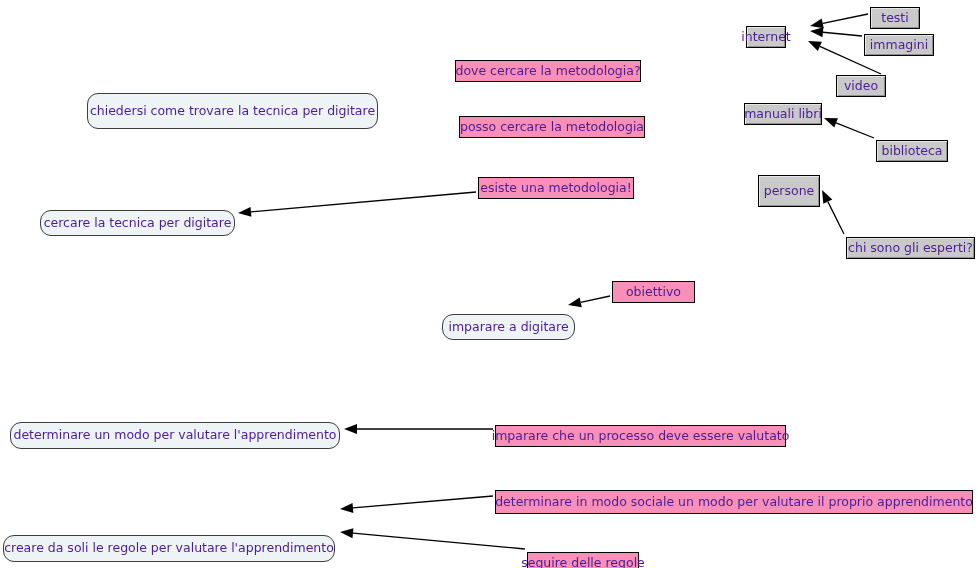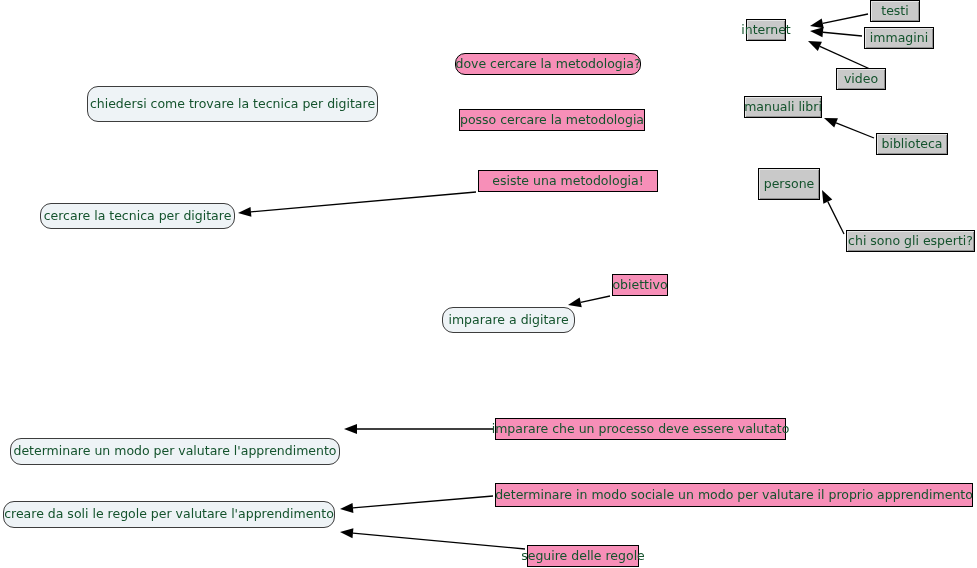--- a/index.html
+++ b/index.html
@@ -24,23 +24,24 @@
     pointer-events: none;
   }
   .node {
     position: absolute;
     box-sizing: border-box;
     display: flex;
     align-items: center;
     justify-content: center;
     white-space: nowrap;
     font-size: 12.5px;
-    color: #14532d;
+    color: #4c1d95;
     line-height: 1;
     padding: 0 10px;
+    margin-top: 7px;
   }
   
   .node.pink {
     background: #f78fb8;
     border: 1px solid #000000;
     border-radius: 0;
   }
   
   .node.soft {
     background: #eef3f6;
@@ -109,63 +110,63 @@
       </div>
       <div class="node gray" style="left: 746px; top: 19px; width: 40px; height: 22px;">
         <span>internet</span>
       </div>
       <div class="node gray" style="left: 864px; top: 27px; width: 70px; height: 22px;">
         <span>immagini</span>
       </div>
       <div class="node gray" style="left: 836px; top: 68px; width: 50px; height: 22px;">
         <span>video</span>
       </div>
-      <div class="node pink" style="left: 455px; top: 53px; width: 186px; height: 22px; border-radius: 10px;">
+      <div class="node pink" style="left: 455px; top: 53px; width: 186px; height: 22px;">
         <span>dove cercare la metodologia?</span>
       </div>
       <div class="node soft" style="left: 87px; top: 86px; width: 291px; height: 36px;">
         <span>chiedersi come trovare la tecnica per digitare</span>
       </div>
       <div class="node gray" style="left: 744px; top: 96px; width: 78px; height: 22px; align-items: center;">
         <span>manuali libri</span>
       </div>
       <div class="node pink" style="left: 459px; top: 109px; width: 186px; height: 22px;">
         <span>posso cercare la metodologia</span>
       </div>
       <div class="node gray" style="left: 876px; top: 133px; width: 72px; height: 22px;">
         <span>biblioteca</span>
       </div>
       <div class="node gray" style="left: 758px; top: 168px; width: 62px; height: 32px;">
         <span>persone</span>
       </div>
-      <div class="node pink" style="left: 478px; top: 170px; width: 180px; height: 22px;">
+      <div class="node pink" style="left: 478px; top: 170px; width: 156px; height: 22px;">
         <span>esiste una metodologia!</span>
       </div>
       <div class="node soft" style="left: 40px; top: 203px; width: 195px; height: 26px;">
         <span>cercare la tecnica per digitare</span>
       </div>
       <div class="node gray" style="left: 846px; top: 230px; width: 129px; height: 22px;">
         <span>chi sono gli esperti?</span>
       </div>
-      <div class="node pink" style="left: 612px; top: 274px; width: 56px; height: 22px;">
+      <div class="node pink" style="left: 612px; top: 274px; width: 83px; height: 22px;">
         <span>obiettivo</span>
       </div>
       <div class="node soft" style="left: 442px; top: 307px; width: 133px; height: 26px;">
         <span>imparare a digitare</span>
       </div>
-      <div class="node soft" style="left: 10px; top: 438px; width: 330px; height: 27px;">
+      <div class="node soft" style="left: 10px; top: 415px; width: 330px; height: 27px;">
         <span>determinare un modo per valutare l'apprendimento</span>
       </div>
       <div class="node pink" style="left: 495px; top: 418px; width: 291px; height: 22px;">
         <span>imparare che un processo deve essere valutato</span>
       </div>
       <div class="node pink" style="left: 495px; top: 483px; width: 478px; height: 24px;">
         <span>determinare in modo sociale un modo per valutare il proprio apprendimento</span>
       </div>
-      <div class="node soft" style="left: 3px; top: 501px; width: 332px; height: 27px;">
+      <div class="node soft" style="left: 3px; top: 528px; width: 332px; height: 27px;">
         <span>creare da soli le regole per valutare l'apprendimento</span>
       </div>
       <div class="node pink" style="left: 527px; top: 545px; width: 112px; height: 22px;">
         <span>seguire delle regole</span>
       </div>
     </div>
 
 </div>
 
 </body></html>

